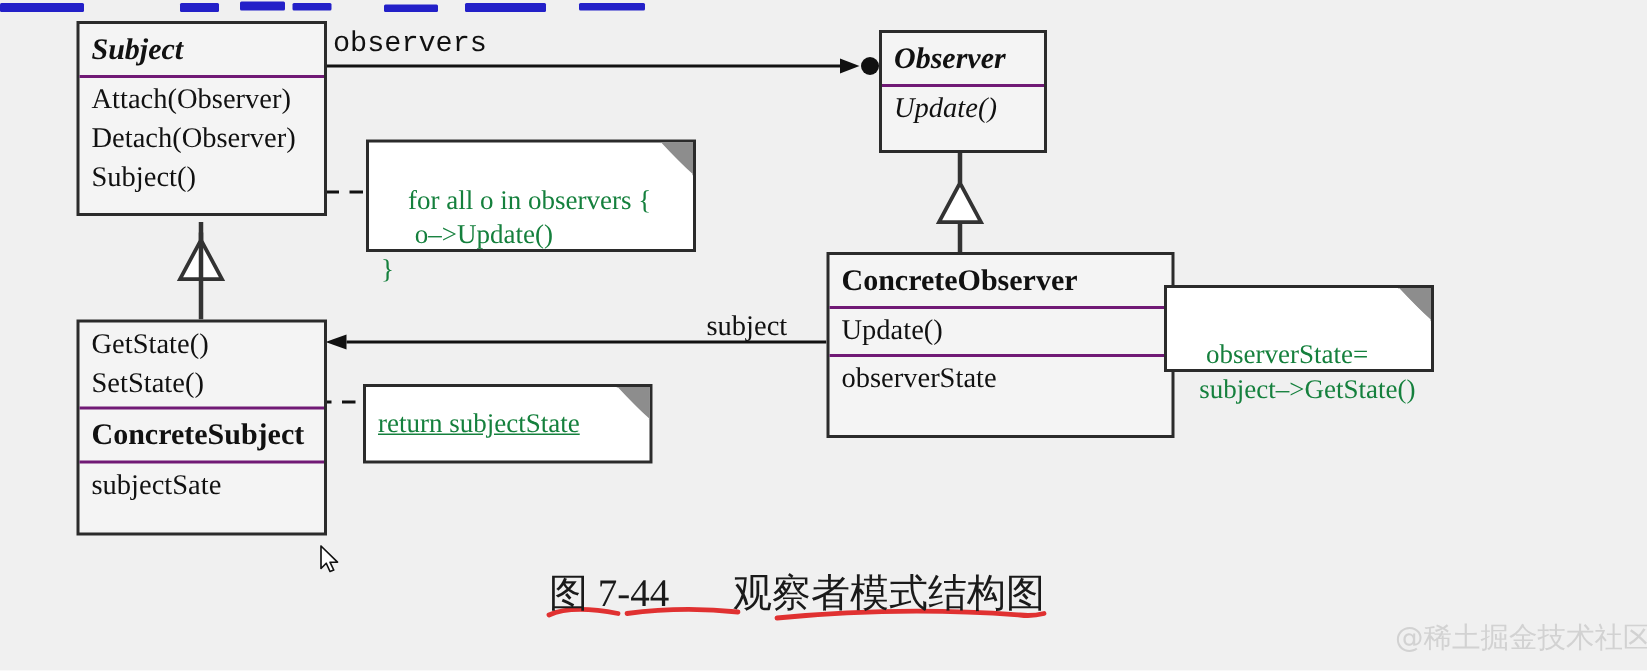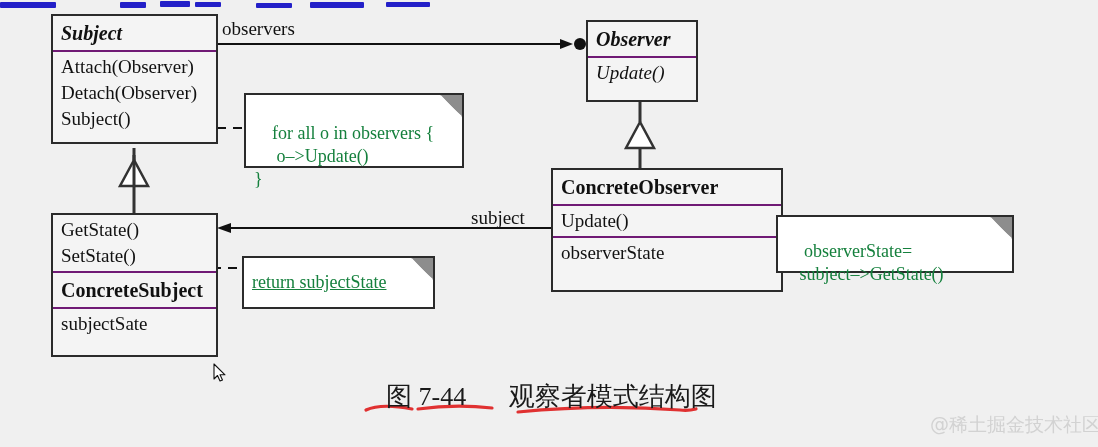--- a/index.html
+++ b/index.html
@@ -95,21 +95,20 @@
   }
 
   
   .caption {
     position: absolute;
     font-size: 26px;
     line-height: 32px;
     color: #1a1a1a;
     white-space: nowrap;
     font-family: "DejaVu Serif", "Liberation Serif", serif;
-    margin-left: 20px;
   }
   .caption .num { font-family: "Liberation Serif", serif; }
 
   
   .watermark {
     position: absolute;
     font-size: 19px;
     color: #d2d2d2;
     white-space: nowrap;
     font-family: "DejaVu Sans", sans-serif;
@@ -241,30 +240,30 @@
   </div>
 
   <div class="note-box" style="left:242px; top:256px; width:193px; height:53px; display:flex; align-items:center;text-decoration:underline;">
     <span>return subjectState</span>
     <span class="note-fold"></span>
     <svg class="note-fold-line" viewBox="0 0 23 23">
       <path d="M1,1 Q13,14 22,22" stroke="#ffffff" stroke-width="2.5" fill="none"></path>
     </svg>
   </div>
 
-  <div class="note-box" style="left:776px; top:215px; width:238px; height:58px; padding-top:0;">
+  <div class="note-box" style="left:776px; top:190px; width:180px; height:58px; padding-top:10px;">
     <span>observerState=
    subject–&gt;GetState()</span>
     <span class="note-fold"></span>
     <svg class="note-fold-line" viewBox="0 0 23 23">
       <path d="M1,1 Q13,14 22,22" stroke="#ffffff" stroke-width="2.5" fill="none"></path>
     </svg>
   </div>
 
-  <div class="edge-label" style="left:222px; top:18px;">observers</div>
+  <div class="edge-label" style="left:222px; top:18px;font-family:Liberation Mono, monospace;">observers</div>
   <div class="edge-label" style="left:471px; top:207px;">subject</div>
 
   <div class="caption" style="left:366px; top:380px;">
     <span class="num">图 7-44</span>
     <span style="display:inline-block; width:26px;"></span>
     <span>观察者模式结构图</span>
   </div>
 
   <div class="watermark" style="left:930px; top:412px;">@稀土掘金技术社区</div>
 

